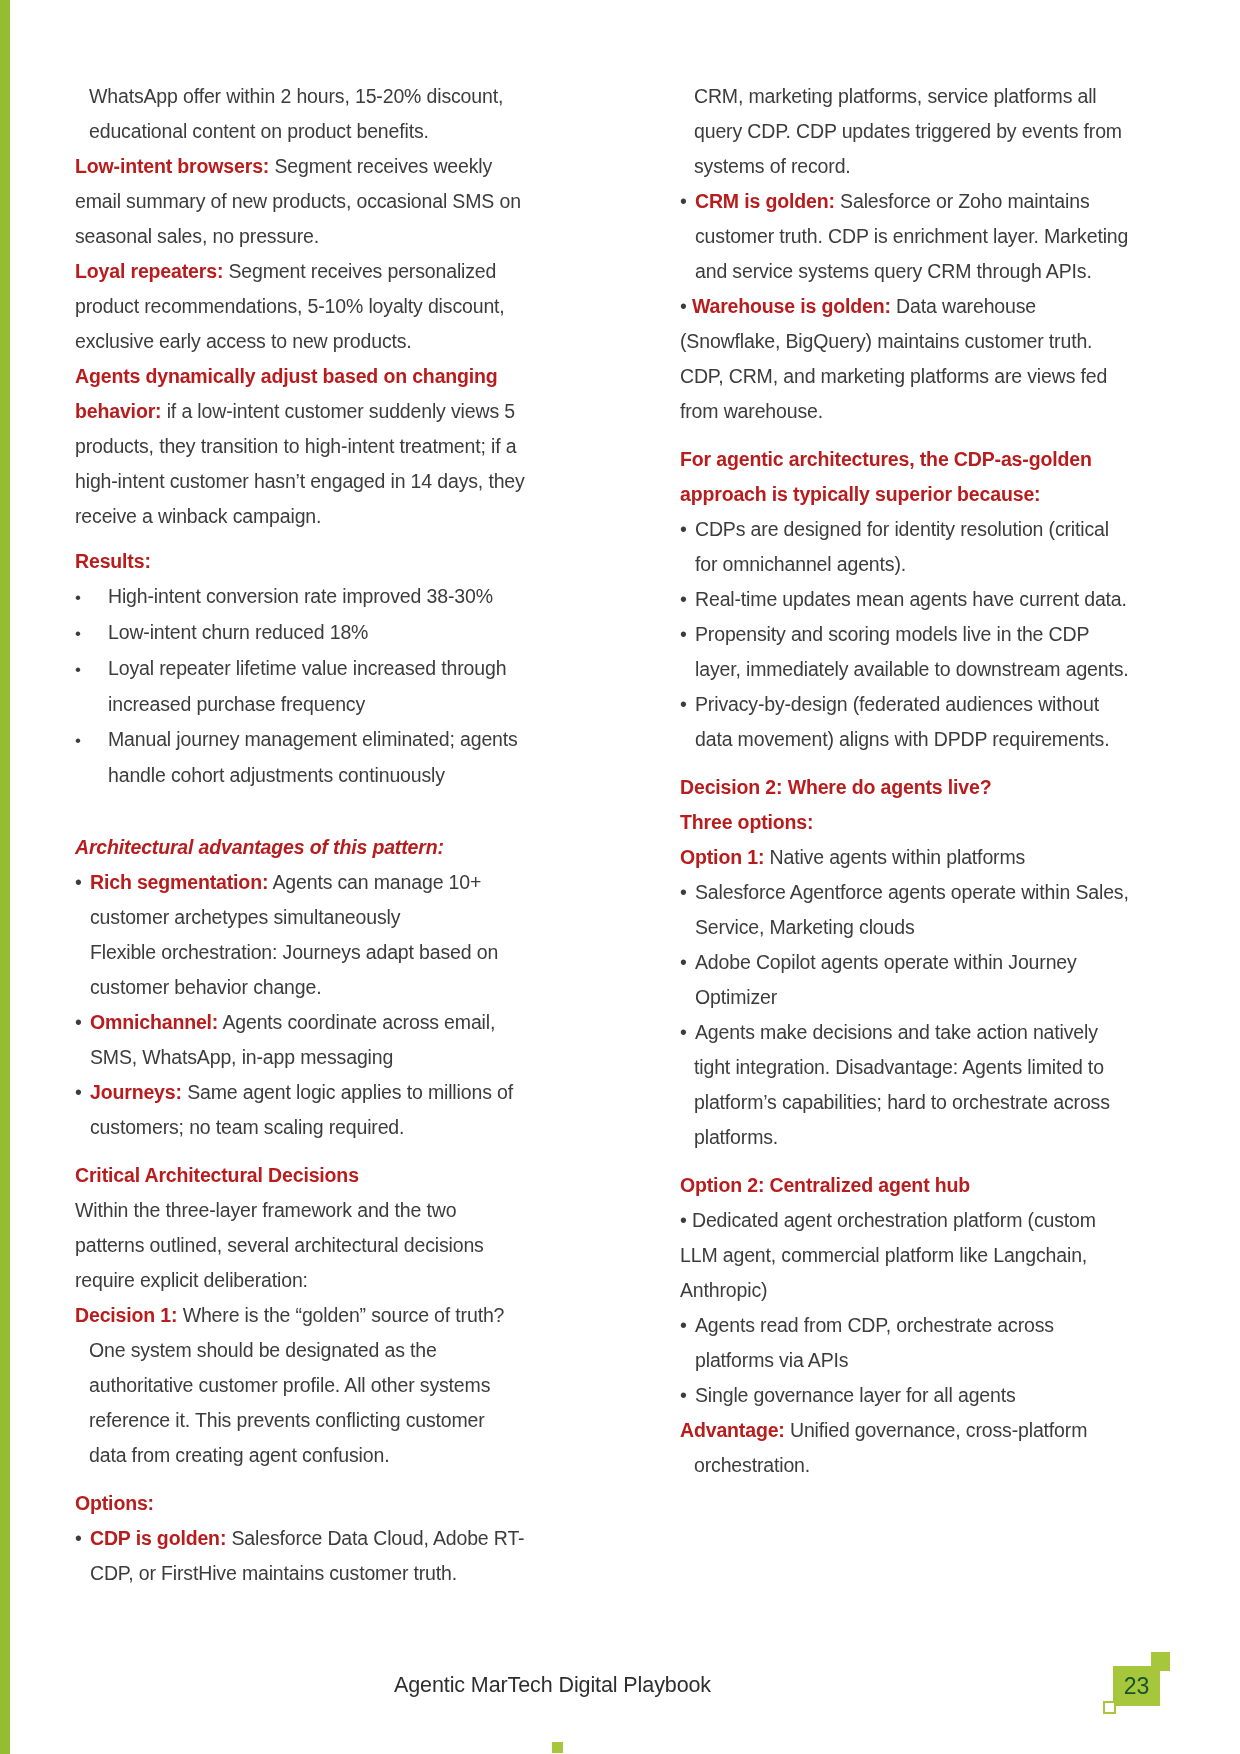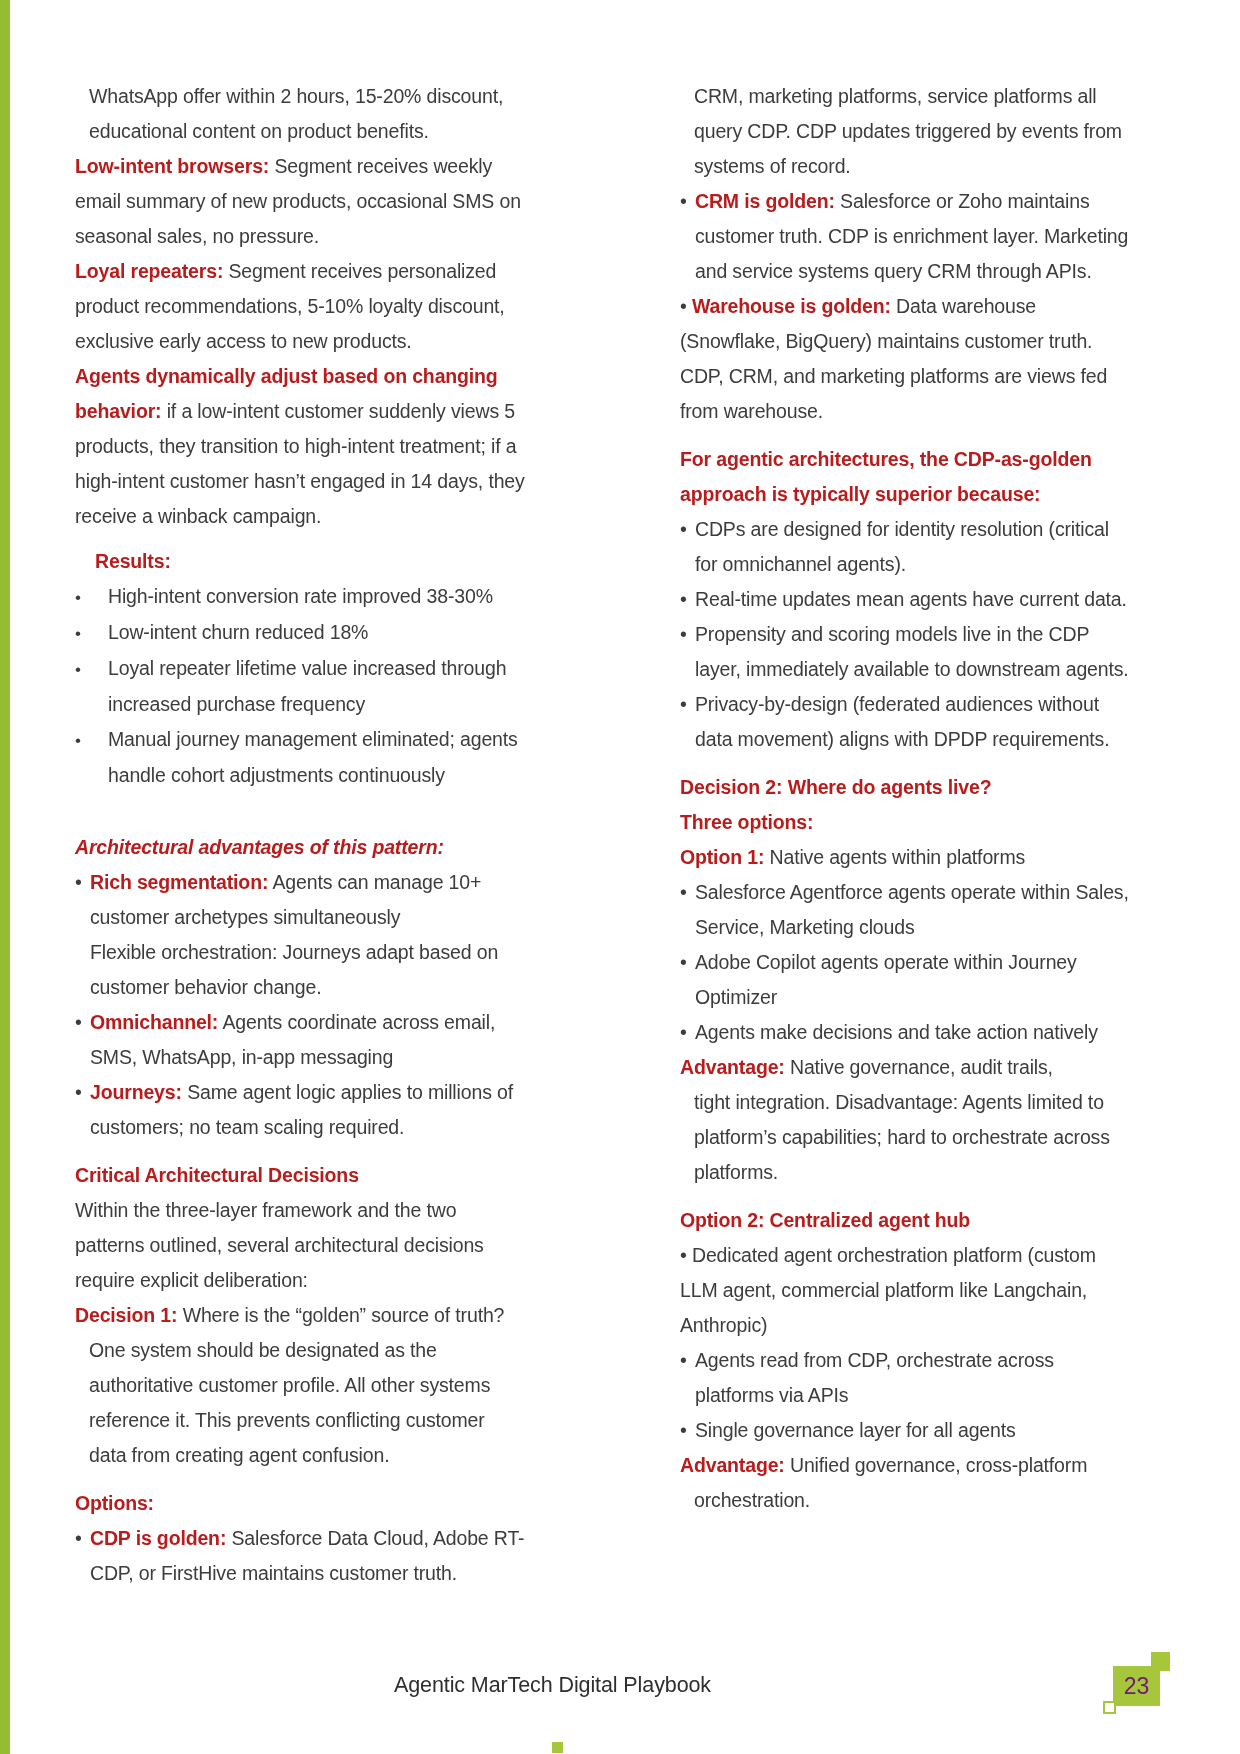--- a/index.html
+++ b/index.html
@@ -16,32 +16,32 @@
   }
   .edge-stripe{position:absolute;left:0;top:0;width:10px;height:1754px;}
   .col{position:absolute;top:79px;}
   #col-left{left:75px;width:452px;}
   #col-right{left:647px;width:452px;margin-left:33px;}
   .tb{margin:0;}
   .tb b{font-weight:700;color:#b91c1c;}
   .indent{margin-left:14px;}
   .hang{padding-left:14px;text-indent:-14px;}
   .mt{margin-top:13px;}
-  .mt-sm{margin-top:10px;margin-left:20px;}
+  .mt-sm{margin-top:10px;}
   .mt-lg{margin-top:37px;font-style:italic;}
   .li-tight{padding-left:15px;text-indent:-15px;}
   .li-wide{padding-left:33px;text-indent:-33px;}
   .li-flush{padding-left:0;text-indent:0;}
   .mk-t{display:inline-block;width:15px;text-indent:0;}
   .mk-w{display:inline-block;width:33px;text-indent:0;font-size:17px;}
   .footer{position:absolute;top:1663px;left:0;width:1105px;text-align:center;
     font-size:21.5px;line-height:44px;color:#2e2e2e;letter-spacing:-0.1px;}
   .badge{position:absolute;left:1113px;top:1666px;width:47px;height:40px;
     display:flex;align-items:center;justify-content:center;
-    font-size:23px;line-height:1;color:#701a75;}
+    font-size:23px;line-height:1;color:#14532d;}
   .badge-sq-solid{position:absolute;left:1151px;top:1652px;width:19px;height:19px;}
   .badge-sq-outline{position:absolute;left:1103px;top:1701px;width:9px;height:9px;background:#ffffff;}
   .bottom-sq{position:absolute;left:552px;top:1742px;width:11px;height:11px;}
 </style>
 </head>
 <body>
 
 <div class="page">
   <div class="edge-stripe" style="background: rgb(148, 189, 49);"></div>
 
@@ -74,21 +74,20 @@
       <div class="tb li-tight"><span class="mk-t">•</span><span>CDPs are designed for identity resolution (critical for omnichannel agents).</span></div>
       <div class="tb li-tight"><span class="mk-t">•</span><span>Real-time updates mean agents have current data.</span></div>
       <div class="tb li-tight"><span class="mk-t">•</span><span>Propensity and scoring models live in the CDP layer, immediately available to downstream agents.</span></div>
       <div class="tb li-tight"><span class="mk-t">•</span><span>Privacy-by-design (federated audiences without data movement) aligns with DPDP requirements.</span></div>
       <div class="tb mt"><b>Decision 2: Where do agents live?</b></div>
       <div class="tb"><b>Three options:</b></div>
       <div class="tb"><b>Option 1:</b><span> Native agents within platforms</span></div>
       <div class="tb li-tight"><span class="mk-t">•</span><span>Salesforce Agentforce agents operate within Sales, Service, Marketing clouds</span></div>
       <div class="tb li-tight"><span class="mk-t">•</span><span>Adobe Copilot agents operate within Journey Optimizer</span></div>
       <div class="tb li-tight"><span class="mk-t">•</span><span>Agents make decisions and take action natively</span></div>
-      <div class="tb"><b>Advantage:</b><span> Native governance, audit trails,</span></div>
       <div class="tb indent"><span>tight integration. Disadvantage: Agents limited to platform’s capabilities; hard to orchestrate across platforms.</span></div>
       <div class="tb mt"><b>Option 2: Centralized agent hub</b></div>
       <div class="tb li-flush"><span class="mk-f">• </span><span>Dedicated agent orchestration platform (custom LLM agent, commercial platform like Langchain, Anthropic)</span></div>
       <div class="tb li-tight"><span class="mk-t">•</span><span>Agents read from CDP, orchestrate across platforms via APIs</span></div>
       <div class="tb li-tight"><span class="mk-t">•</span><span>Single governance layer for all agents</span></div>
       <div class="tb hang"><b>Advantage:</b><span> Unified governance, cross-platform orchestration.</span></div>
     </div>
 
   <div class="footer">Agentic MarTech Digital Playbook</div>
   <div class="badge" style="background: rgb(166, 199, 60);">23</div>

